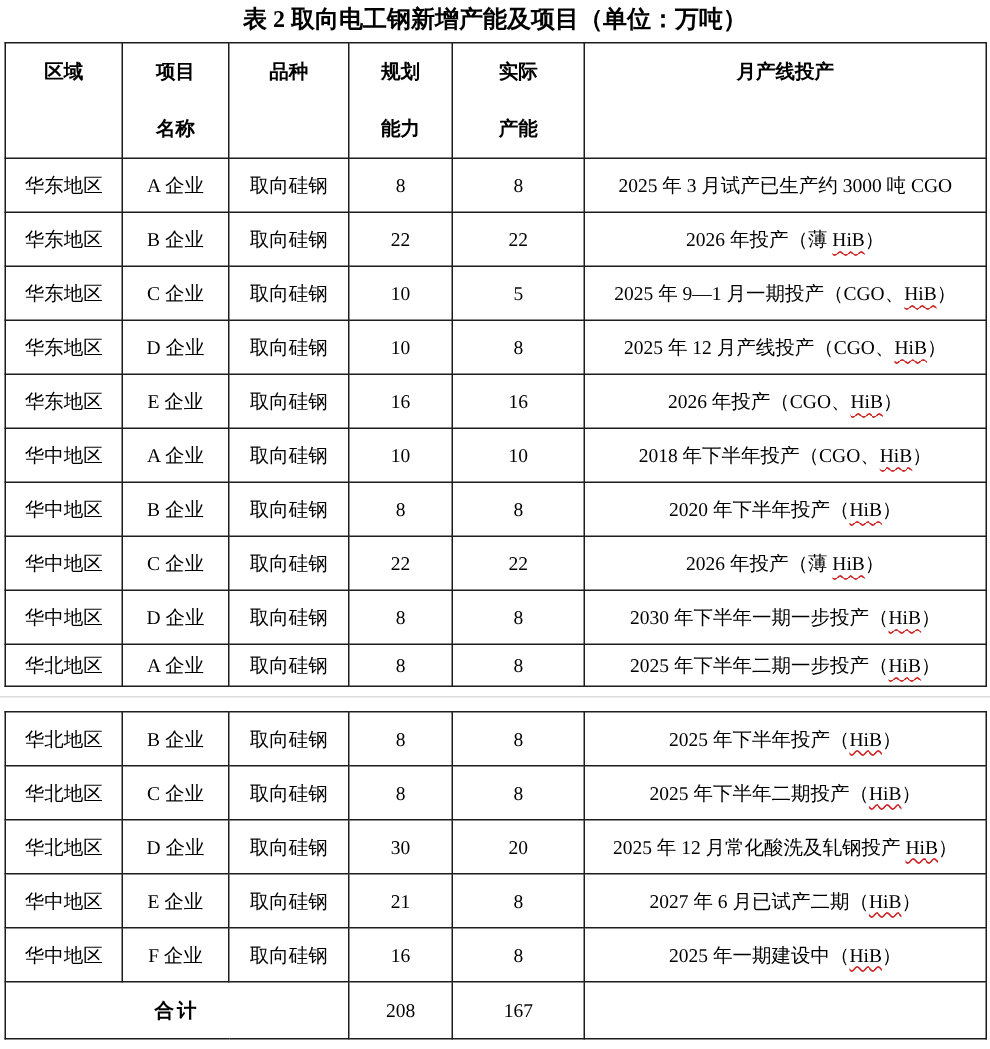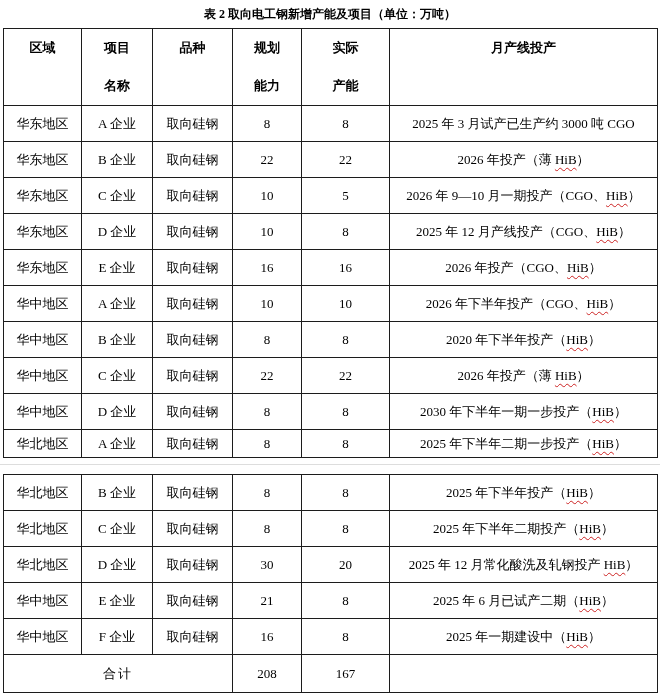--- a/index.html
+++ b/index.html
@@ -9,21 +9,21 @@
   .page {
     width: 660px; height: 699px;
     overflow: hidden;
     background: #ffffff;
     color: #000000;
     font-family: "Liberation Serif", "DejaVu Serif", serif;
   }
   .title {
     text-align: center;
     font-weight: bold;
-    font-size: 12px;
+    font-size: 16px;
     line-height: 22px;
     padding-top: 3px;
   }
   table.tbl {
     border-collapse: collapse;
     table-layout: fixed;
     width: 654px;
     margin: 3px 0 0 3px;
     padding-left: 21px;
   }
@@ -46,21 +46,21 @@
     text-decoration-color: #cc2222;
     text-decoration-thickness: 1px;
     text-underline-offset: 3px;
   }
   .page-gap { height: 13px; position: relative; width: 660px; }
   .page-gap .gap-line {
     position: absolute; left: 0; right: 0; top: 6px;
     border-top: 1px solid #dddddd;
   }
   .total-row td { height: 37px; }
-  .total-label { font-weight: normal; letter-spacing: 2px; }
+  .total-label { font-weight: bold; letter-spacing: 2px; }
 </style>
 </head>
 <body>
 
 <div class="page">
 
   <div class="title">表 2 取向电工钢新增产能及项目（单位：万吨）</div>
 
   <table class="tbl">
     <colgroup>
@@ -115,21 +115,21 @@
     <td>22</td>
     <td>22</td>
     <td><span>2026 年投产（薄 </span><span class="hib">HiB</span><span>）</span></td>
   </tr>
         <tr>
     <td>华东地区</td>
     <td>C 企业</td>
     <td>取向硅钢</td>
     <td>10</td>
     <td>5</td>
-    <td><span>2026 年 9—10 月一期投产（CGO、</span><span class="hib">HiB</span><span>）</span></td>
+    <td><span>2025 年 9—1 月一期投产（CGO、</span><span class="hib">HiB</span><span>）</span></td>
   </tr>
         <tr>
     <td>华东地区</td>
     <td>D 企业</td>
     <td>取向硅钢</td>
     <td>10</td>
     <td>8</td>
     <td><span>2025 年 12 月产线投产（CGO、</span><span class="hib">HiB</span><span>）</span></td>
   </tr>
         <tr>
@@ -139,21 +139,21 @@
     <td>16</td>
     <td>16</td>
     <td><span>2026 年投产（CGO、</span><span class="hib">HiB</span><span>）</span></td>
   </tr>
         <tr>
     <td>华中地区</td>
     <td>A 企业</td>
     <td>取向硅钢</td>
     <td>10</td>
     <td>10</td>
-    <td><span>2026 年下半年投产（CGO、</span><span class="hib">HiB</span><span>）</span></td>
+    <td><span>2018 年下半年投产（CGO、</span><span class="hib">HiB</span><span>）</span></td>
   </tr>
         <tr>
     <td>华中地区</td>
     <td>B 企业</td>
     <td>取向硅钢</td>
     <td>8</td>
     <td>8</td>
     <td><span>2020 年下半年投产（</span><span class="hib">HiB</span><span>）</span></td>
   </tr>
         <tr>
@@ -220,21 +220,21 @@
     <td>30</td>
     <td>20</td>
     <td><span>2025 年 12 月常化酸洗及轧钢投产 </span><span class="hib">HiB</span><span>）</span></td>
   </tr>
         <tr>
     <td>华中地区</td>
     <td>E 企业</td>
     <td>取向硅钢</td>
     <td>21</td>
     <td>8</td>
-    <td><span>2025 年 6 月已试产二期（</span><span class="hib">HiB</span><span>）</span></td>
+    <td><span>2027 年 6 月已试产二期（</span><span class="hib">HiB</span><span>）</span></td>
   </tr>
         <tr>
     <td>华中地区</td>
     <td>F 企业</td>
     <td>取向硅钢</td>
     <td>16</td>
     <td>8</td>
     <td><span>2025 年一期建设中（</span><span class="hib">HiB</span><span>）</span></td>
   </tr>
       </tbody>

